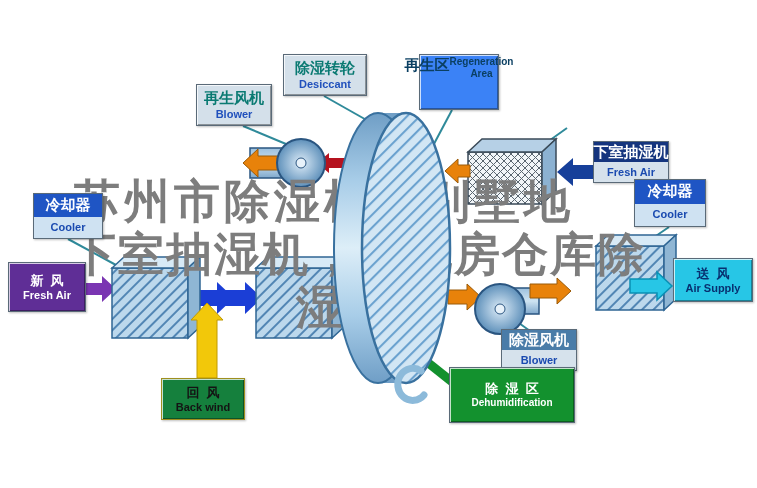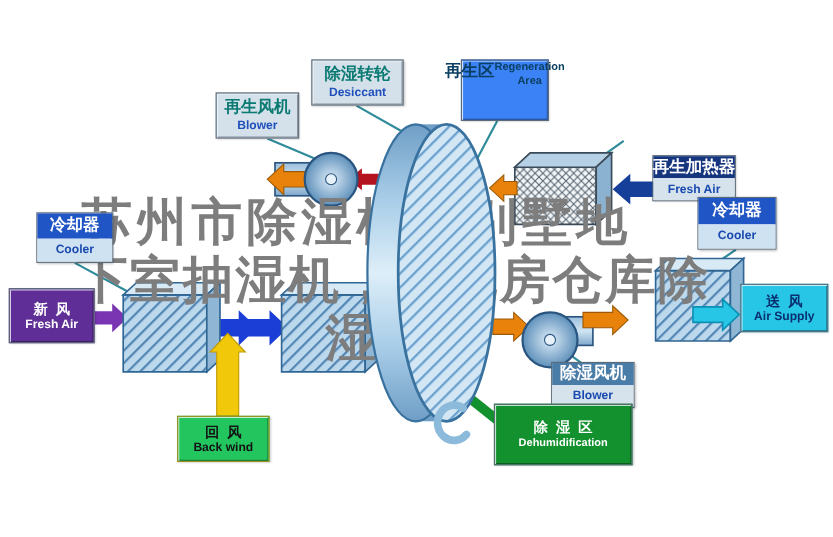--- a/index.html
+++ b/index.html
@@ -36,21 +36,21 @@
   .split .en{flex:1;display:flex;align-items:center;justify-content:center;background:#d6e2ec;color:#1a4ab0;}
   .hd-orange .zh{background:#e0761c;}
   .hd-navy .zh{background:#15357e;}
   .hd-blue .zh{background:#1f55c4;}
   .hd-blue .en{background:#cfe2f2;}
   .hd-steel .zh{background:#4a7ca8;}
 
   .solid{display:flex;flex-direction:column;justify-content:center;}
   .solid .zh{font-size:13px;}
   .purple{background:#5f2e96;color:#fff;}
-  .yellow{background:#22c55e;color:#141414;border-color:#9f8f1f;}
+  .yellow{background:#15803d;color:#141414;border-color:#9f8f1f;}
   .cyan{background:#27c6e6;color:#083070;}
   .green{background:#13912e;color:#fff;}
   .green .en{font-size:10px;line-height:1.2;}
 </style>
 </head>
 <body>
 
 <div class="stage">
 
   <svg id="base-layer" width="757" height="488" viewBox="0 0 757 488">
@@ -169,21 +169,21 @@
   </div>
 
   <div class="lbl area" style="left:419px;top:54px;width:80px;height:56px">
     <span class="zh">再生区</span>
     <span class="en">Regeneration Area</span>
   </div>
 
 
 
   <div class="lbl split hd-navy" style="left:593px;top:141px;width:76px;height:42px">
-    <span class="zh">再生加热器</span>
+    <span class="zh">下室抽湿机</span>
     <span class="en">Fresh Air</span>
   </div>
 
   <div class="lbl split hd-blue" style="left:33px;top:193px;width:70px;height:46px">
     <span class="zh">冷却器</span>
     <span class="en">Cooler</span>
   </div>
 
   <div class="lbl split hd-blue" style="left:634px;top:179px;width:72px;height:48px">
     <span class="zh">冷却器</span>

